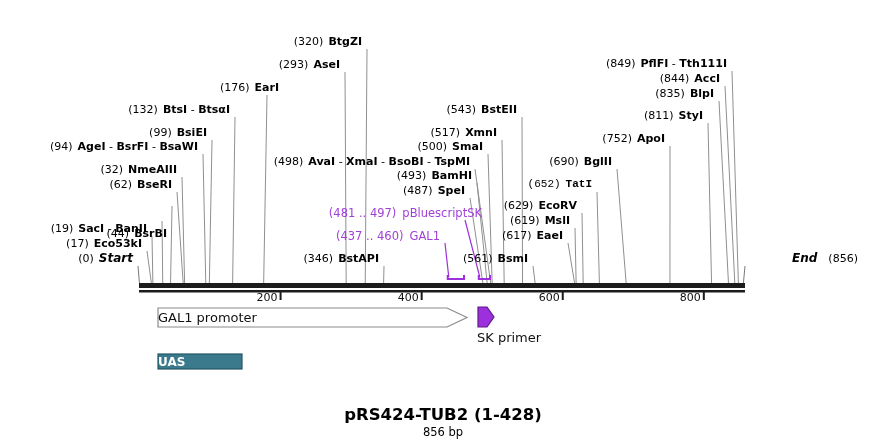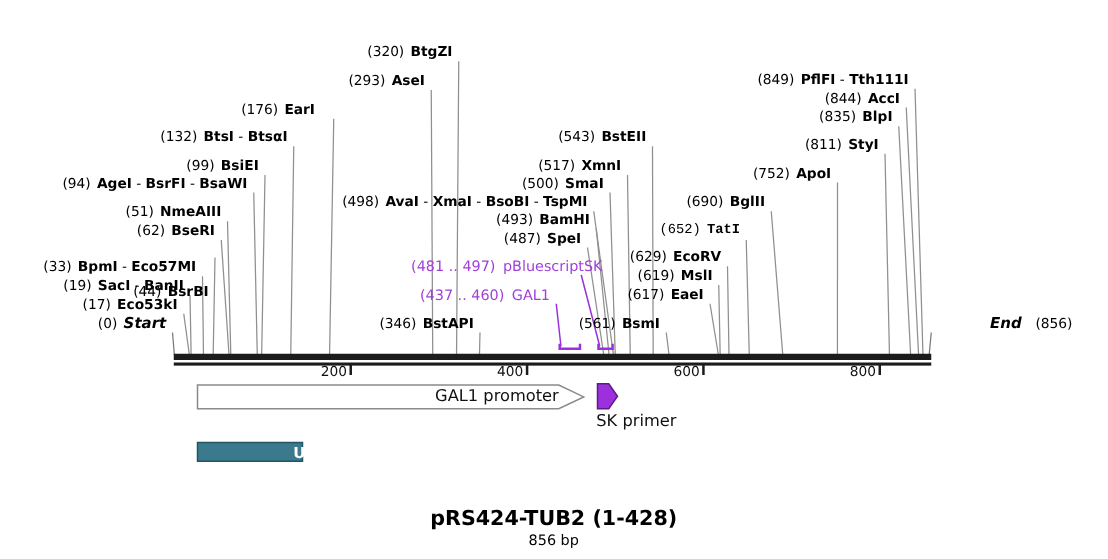--- a/index.html
+++ b/index.html
@@ -12,21 +12,21 @@
   .site-label{position:absolute;font-size:11px;line-height:13px;white-space:nowrap;color:#000;}
   .site-label .num{font-weight:400;margin-right:5px;}
   .site-label .num.after{margin-left:11px;margin-right:0;}
   .site-label .enz{font-weight:700;}
   .site-label .sep{font-weight:400;}
   .site-label.marker .enz{font-style:italic;font-size:12px;}
   .range-label{position:absolute;font-size:11.5px;line-height:13px;white-space:nowrap;font-weight:400;}
   .range-label .rname{margin-left:6px;}
   .tick-num{position:absolute;font-size:11px;line-height:11px;color:#111;}
   .feat-label{position:absolute;font-size:13px;line-height:16px;white-space:nowrap;color:#111;}
-  .feat-label.inbox{text-align:right;}
+  .feat-label.inbox{text-align:left;}
   .title-block{position:absolute;left:0;top:405px;width:886px;text-align:center;color:#000;}
   .map-title{font-size:16.5px;font-weight:700;line-height:19px;}
   .map-subtitle{font-size:11.5px;line-height:14px;margin-top:1px;}
   .credit{position:absolute;top:3px;right:4px;display:flex;align-items:center;gap:4px;}
   .credit-text{font-size:8.5px;color:#c3c9ce;}
   .credit-brand{font-size:11.5px;color:#8b949b;font-weight:600;letter-spacing:.2px;}
 </style>
 </head>
 <body>
 
@@ -78,28 +78,27 @@
       <rect x="702.82" y="292" width="2" height="8" fill="#1c1c1c"></rect>
       <polygon points="158,308 447,308 467,317.5 447,327 158,327" fill="#ffffff" stroke="#8a8a8a" stroke-width="1.2"></polygon>
       <polygon points="478,307 487,307 494,317 487,327 478,327" fill="#9B30DC" stroke="#5E1B87" stroke-width="1.2"></polygon>
       <rect x="158" y="354" width="84" height="15" fill="#3A7A8C" stroke="#235665" stroke-width="1.2"></rect>
     </svg>
 
   <div class="layer" id="label-layer">
       <div class="site-label marker" style="right: 753px; top: 252px;"><span class="num">(0)</span><span><span class="enz">Start</span></span></div>
       <div class="site-label" style="right: 744px; top: 237px;"><span class="num">(17)</span><span><span class="enz">Eco53kI</span></span></div>
       <div class="site-label" style="right: 739px; top: 222px;"><span class="num">(19)</span><span><span class="enz">SacI</span><span class="sep"> - </span><span class="enz">BanII</span></span></div>
-      <div class="site-label" style="right: 729px; top: 207px;"><span class="num">(33)</span><span><span class="enz">BpmI</span><span class="sep"> - </span><span class="enz">Eco57MI</span></span></div>
       <div class="site-label" style="right: 719px; top: 192px; margin-top: 35px;"><span class="num">(44)</span><span><span class="enz">BsrBI</span></span></div>
       <div class="site-label" style="right: 714px; top: 178px;"><span class="num">(62)</span><span><span class="enz">BseRI</span></span></div>
-      <div class="site-label" style="right: 709px; top: 163px;"><span class="num">(51)</span><span><span class="enz">NmeAIII</span></span></div>
+      <div class="site-label" style="right: 709px; top: 163px;"><span class="num">(32)</span><span><span class="enz">NmeAIII</span></span></div>
       <div class="site-label" style="right: 688px; top: 140px;"><span class="num">(94)</span><span><span class="enz">AgeI</span><span class="sep"> - </span><span class="enz">BsrFI</span><span class="sep"> - </span><span class="enz">BsaWI</span></span></div>
       <div class="site-label" style="right: 679px; top: 126px;"><span class="num">(99)</span><span><span class="enz">BsiEI</span></span></div>
       <div class="site-label" style="right: 656px; top: 103px;"><span class="num">(132)</span><span><span class="enz">BtsI</span><span class="sep"> - </span><span class="enz">BtsαI</span></span></div>
-      <div class="site-label" style="right: 634px; top: 81px; margin-left: 47px;"><span class="num">(176)</span><span><span class="enz">EarI</span></span></div>
+      <div class="site-label" style="right: 607px; top: 81px; margin-left: 47px;"><span class="num">(176)</span><span><span class="enz">EarI</span></span></div>
       <div class="site-label" style="right: 546px; top: 58px;"><span class="num">(293)</span><span><span class="enz">AseI</span></span></div>
       <div class="site-label" style="right: 524px; top: 35px;"><span class="num">(320)</span><span><span class="enz">BtgZI</span></span></div>
       <div class="site-label" style="right: 507px; top: 252px;"><span class="num">(346)</span><span><span class="enz">BstAPI</span></span></div>
       <div class="site-label" style="right: 421px; top: 184px;"><span class="num">(487)</span><span><span class="enz">SpeI</span></span></div>
       <div class="site-label" style="right: 414px; top: 169px;"><span class="num">(493)</span><span><span class="enz">BamHI</span></span></div>
       <div class="site-label" style="right: 416px; top: 155px;"><span class="num">(498)</span><span><span class="enz">AvaI</span><span class="sep"> - </span><span class="enz">XmaI</span><span class="sep"> - </span><span class="enz">BsoBI</span><span class="sep"> - </span><span class="enz">TspMI</span></span></div>
       <div class="site-label" style="right: 403px; top: 140px;"><span class="num">(500)</span><span><span class="enz">SmaI</span></span></div>
       <div class="site-label" style="right: 389px; top: 126px;"><span class="num">(517)</span><span><span class="enz">XmnI</span></span></div>
       <div class="site-label" style="right: 369px; top: 103px;"><span class="num">(543)</span><span><span class="enz">BstEII</span></span></div>
       <div class="site-label" style="right: 358px; top: 252px;"><span class="num">(561)</span><span><span class="enz">BsmI</span></span></div>

